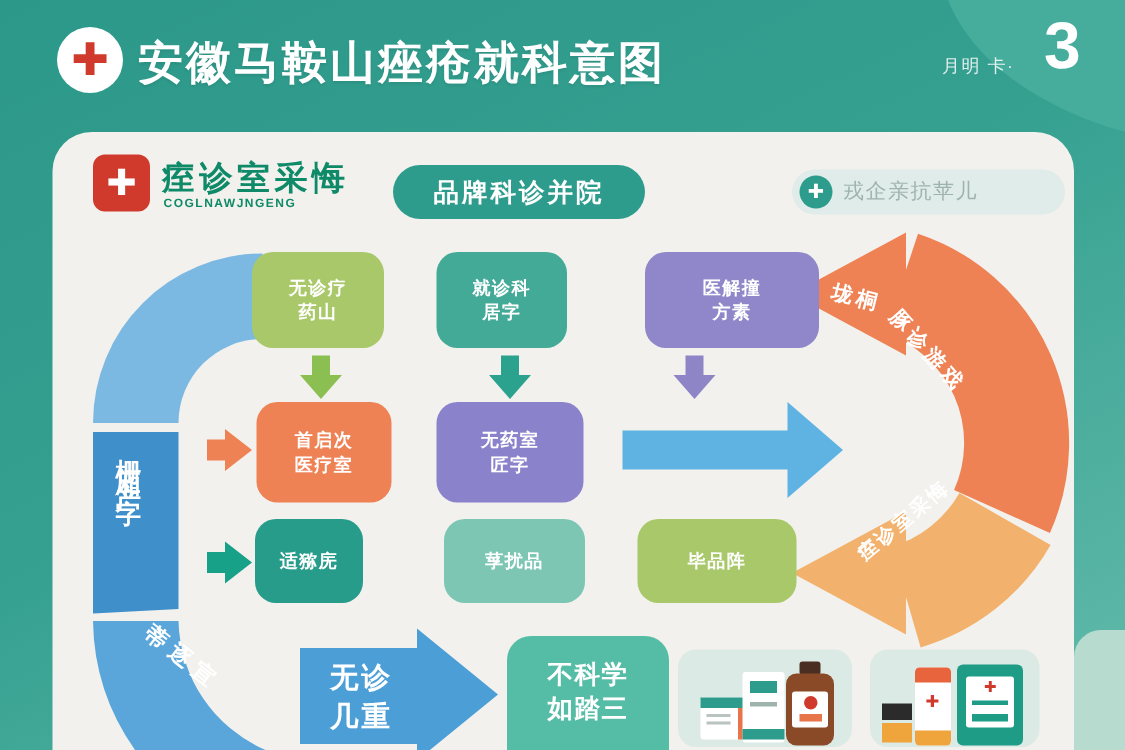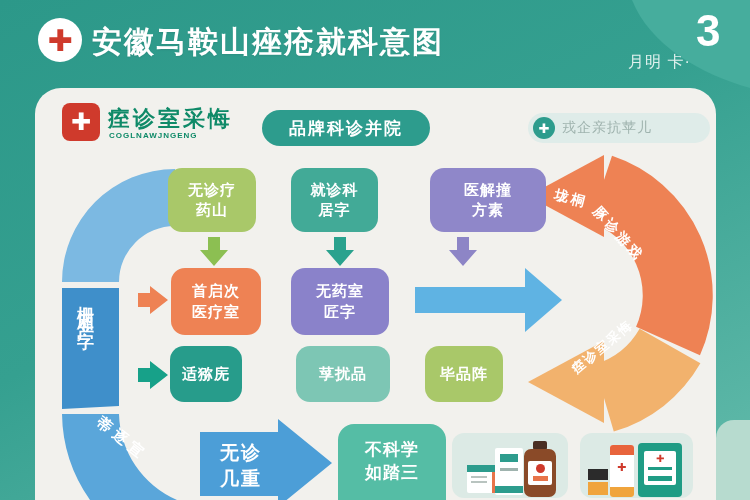--- a/index.html
+++ b/index.html
@@ -5,41 +5,41 @@
   html,body{margin:0;padding:0;}
   .page{position:relative;width:750px;height:500px;overflow:hidden;
     background:linear-gradient(155deg,#2c9889 0%,#35a090 45%,#63bbab 100%);
     font-family:"Liberation Sans","DejaVu Sans",sans-serif;}
   .abs{position:absolute;}
   
   .hdr-badge{left:38px;top:18px;width:44px;height:44px;background:#fff;border-radius:50%;
     display:flex;align-items:center;justify-content:center;color:#cf3a2c;font-size:30px;font-weight:bold;z-index:5;}
   .hdr-title{left:92px;top:22px;font-size:30px;font-weight:700;color:#fff;letter-spacing:2px;z-index:5;
     text-shadow:0 1px 2px rgba(0,0,0,.08);}
-  .hdr-pagelabel{left:628px;top:52px;font-size:16px;color:rgba(255,255,255,.85);z-index:5;letter-spacing:1px;}
+  .hdr-pagelabel{left:628px;top:36px;font-size:12px;color:rgba(255,255,255,.85);z-index:5;letter-spacing:1px;}
   .hdr-pagenum{left:696px;top:6px;font-size:44px;font-weight:700;color:#fff;z-index:5;}
   
   .card{left:35px;top:88px;width:681px;height:412px;background:#f2f1ed;border-radius:26px 26px 0 0;z-index:1;}
   .diagram{left:0;top:0;z-index:2;}
   .mint-corner{right:0;top:420px;width:34px;height:80px;background:#b7dbcf;border-radius:18px 0 0 0;z-index:2;}
   
   .logo-cross{left:62px;top:103px;width:38px;height:38px;background:#cf3a2c;border-radius:8px;z-index:3;
     display:flex;align-items:center;justify-content:center;color:#fff;font-size:24px;}
   .logo-name{left:108px;top:104px;font-size:22px;font-weight:700;color:#0f8a68;letter-spacing:3px;z-index:3;}
   .logo-latin{left:109px;top:131px;font-size:8px;font-weight:700;color:#0f8a68;letter-spacing:1px;z-index:3;text-align:center;}
   .banner-pill{left:262px;top:110px;width:168px;height:36px;background:#2d9c8d;border-radius:18px;z-index:3;
     display:flex;align-items:center;justify-content:center;color:#fff;font-size:17px;font-weight:700;letter-spacing:2px;}
   .tagline-pill{left:528px;top:113px;width:182px;height:30px;background:#dfece9;border-radius:15px;z-index:3;
     display:flex;align-items:center;gap:7px;padding-left:5px;box-sizing:border-box;}
   .tagline-icon{width:22px;height:22px;border-radius:50%;background:#2d9c8d;color:#fff;font-size:13px;
     display:flex;align-items:center;justify-content:center;}
   .tagline-text{color:#9fb3ae;font-size:14px;letter-spacing:1px;}
   
   .fbox{position:absolute;border-radius:14px;color:#fff;font-weight:700;display:flex;align-items:center;
-    justify-content:center;text-align:center;white-space:pre-line;font-size:15px;line-height:1.35;
+    justify-content:center;text-align:center;white-space:pre-line;font-size:12px;line-height:1.35;
     letter-spacing:1px;z-index:3;}
   
   .lbl{position:absolute;color:#fff;font-weight:700;z-index:3;}
   .lbl-vert{left:74px;top:292px;writing-mode:vertical-rl;font-size:17px;letter-spacing:9px;}
   .lbl-lcurve{left:104px;top:413px;transform:rotate(38deg);transform-origin:left top;font-size:15px;letter-spacing:5px;}
   .lbl-rtopa{left:554px;top:190px;transform:rotate(14deg);font-size:14px;letter-spacing:3px;}
   .lbl-rtopb{left:602px;top:203px;transform:rotate(48deg);transform-origin:left top;font-size:14px;letter-spacing:3px;}
   .lbl-rbot{left:574px;top:362px;transform:rotate(-40deg);transform-origin:left center;font-size:13px;letter-spacing:2px;}
   .lbl-barrow{left:220px;top:440px;font-size:19px;line-height:1.35;white-space:pre-line;letter-spacing:2px;}
   
@@ -100,21 +100,21 @@
   <div class="fbox" style="left:291px;top:168px;width:87px;height:64px;background:#42aa97">就诊科
 居字</div>
   <div class="fbox" style="left:430px;top:168px;width:116px;height:64px;background:#8f87c9">医解撞
 方素</div>
   <div class="fbox" style="left:171px;top:268px;width:90px;height:67px;background:#ee8254">首启次
 医疗室</div>
   <div class="fbox" style="left:291px;top:268px;width:98px;height:67px;background:#8a82ca">无药室
 匠字</div>
   <div class="fbox" style="left:170px;top:346px;width:72px;height:56px;background:#279c8b">适猕庑</div>
   <div class="fbox" style="left:296px;top:346px;width:94px;height:56px;background:#7dc6b4">莩扰品</div>
-  <div class="fbox" style="left:425px;top:346px;width:78px;height:56px;background:#a9c869">毕品阵</div>
+  <div class="fbox" style="left:425px;top:346px;width:106px;height:56px;background:#a9c869">毕品阵</div>
   <div class="fbox" style="left:338px;top:424px;width:108px;height:76px;background:#55bda5;border-radius:16px 16px 0 0;font-size:17px">不科学
 如踏三</div>
 
   <div class="lbl lbl-vert">栅厢产字</div>
   <div class="lbl lbl-lcurve">蒂逐宣</div>
   <div class="lbl lbl-rtopa">垅桐</div>
   <div class="lbl lbl-rtopb">豚诊游戏</div>
   <div class="lbl lbl-rbot">痓诊室采悔</div>
   <div class="lbl lbl-barrow">无诊
 几重</div>

